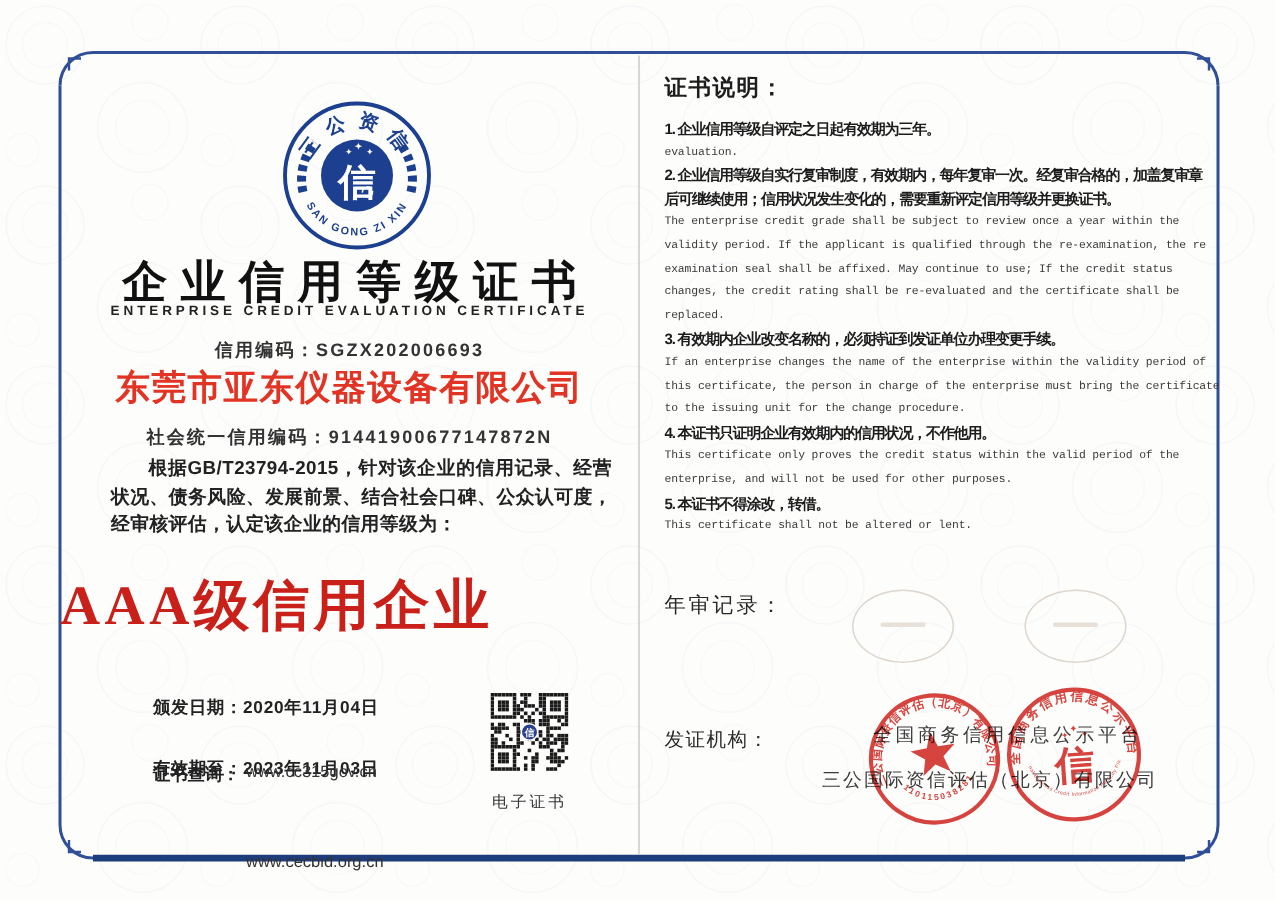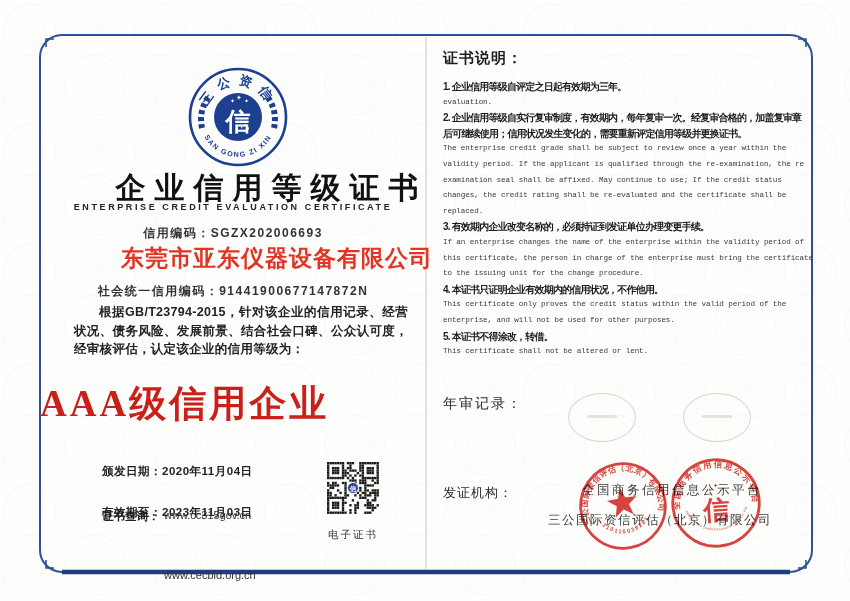--- a/index.html
+++ b/index.html
@@ -13,33 +13,33 @@
   
   #pattern-layer{position:absolute;inset:0;opacity:.5;}
   
   #left-page{position:absolute;left:40px;top:35px;width:386px;height:537px;}
   #right-page{position:absolute;left:426px;top:35px;width:386px;height:537px;}
 
   
   .cert-title{
     position:absolute;left:0;top:133px;width:100%;text-align:center;
     font-size:30px;font-weight:bold;letter-spacing:9px;color:#111;
-    text-indent:9px;white-space:nowrap;margin-left:34px;
+    text-indent:9px;white-space:nowrap;
   }
   .cert-subtitle{
     position:absolute;left:0;top:167px;width:100%;text-align:center;
     font-size:9px;font-weight:bold;letter-spacing:2.6px;color:#222;white-space:nowrap;
   }
   .credit-code{
     position:absolute;left:0;top:190px;width:100%;text-align:center;
     font-size:12px;font-weight:bold;letter-spacing:1.5px;color:#333;
   }
   .company-name{
     position:absolute;left:0;top:208px;width:100%;text-align:center;
-    font-size:23px;font-weight:bold;letter-spacing:1px;color:#e23424;white-space:nowrap;padding-left:44px;
+    font-size:23px;font-weight:bold;letter-spacing:1px;color:#e23424;white-space:nowrap;
   }
   .uscc{
     position:absolute;left:0;top:248px;width:100%;text-align:center;
     font-size:12px;font-weight:bold;letter-spacing:1.5px;color:#333;
   }
   .statement{
     position:absolute;left:34px;top:268px;width:334px;
     font-size:12.5px;font-weight:bold;line-height:18.5px;color:#222;
     text-indent:2em;text-align:justify;letter-spacing:.3px;
   }

